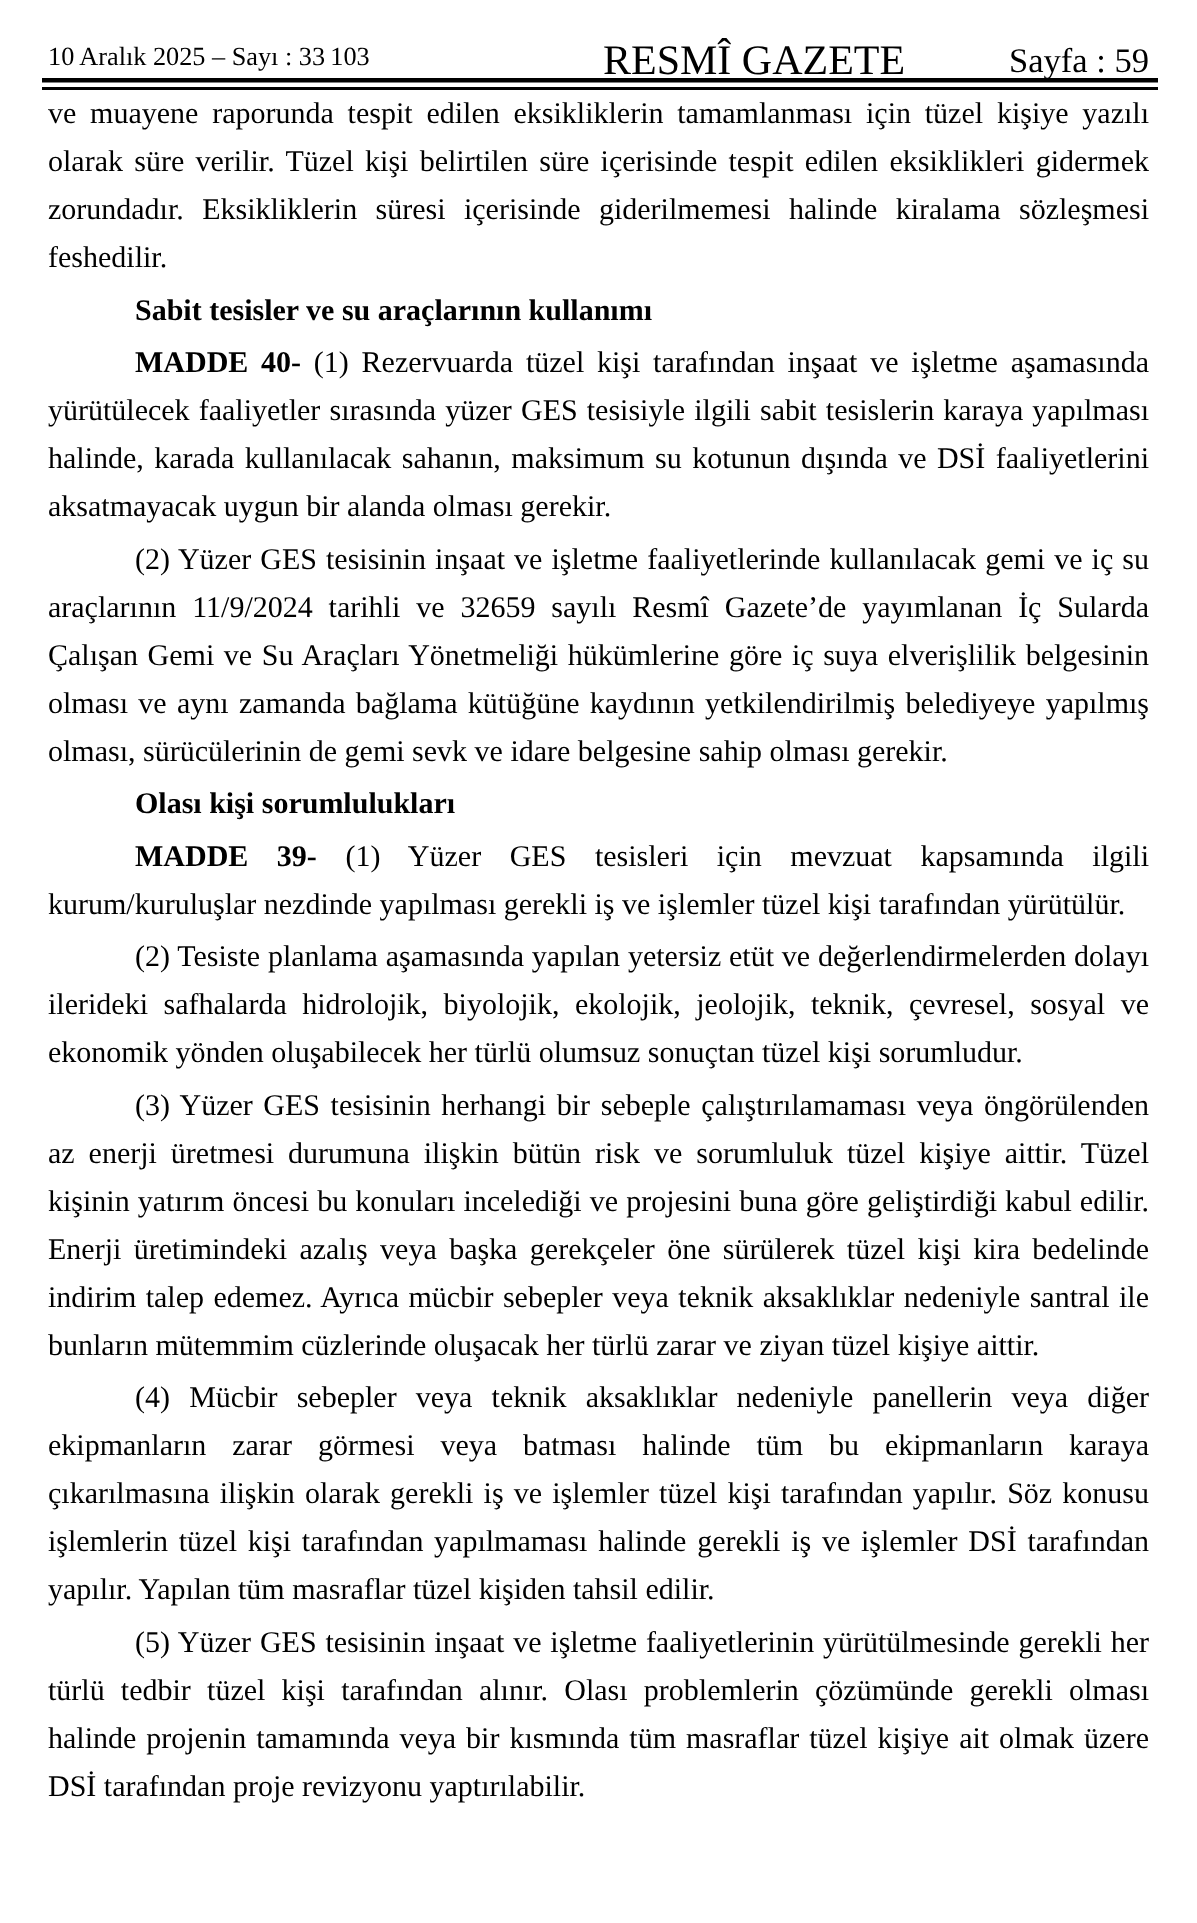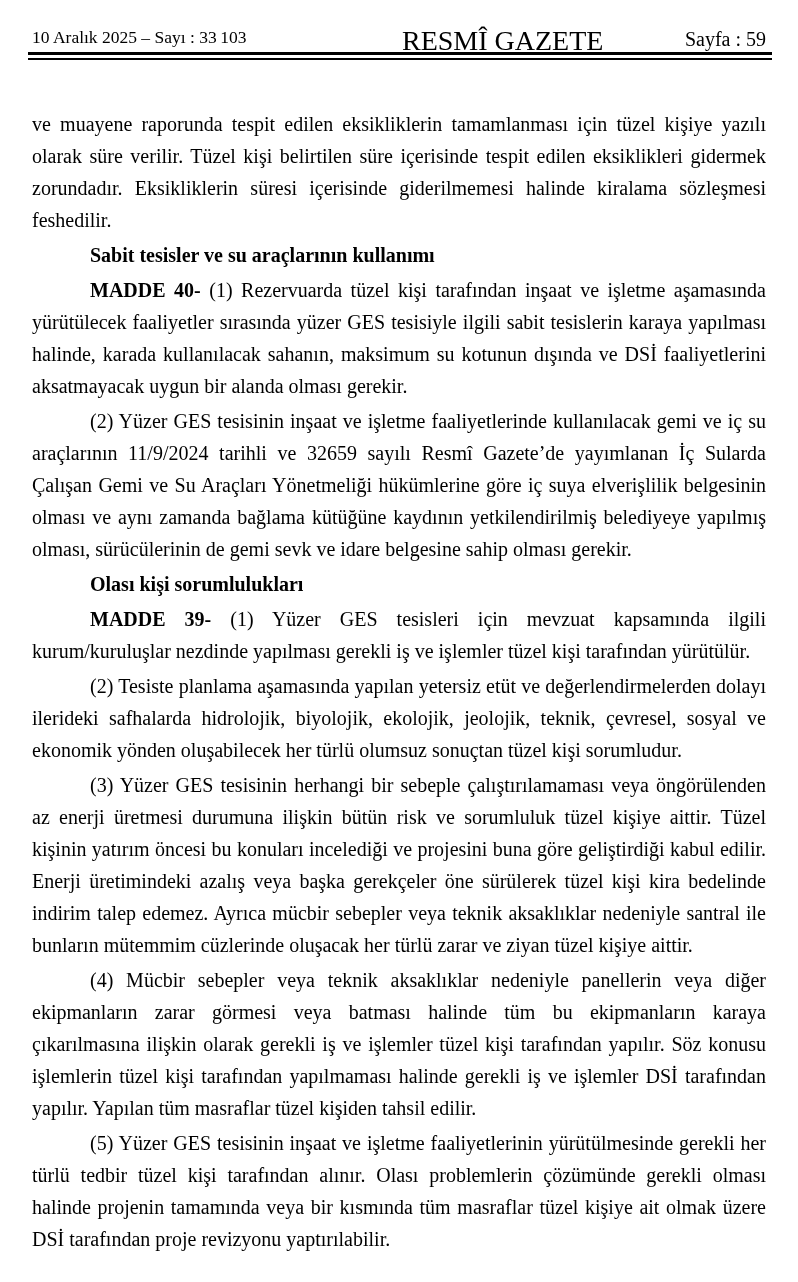--- a/index.html
+++ b/index.html
@@ -16,31 +16,31 @@
   .hdr-left {
     position: absolute; left: 32px; top: 29px;
     font-size: 17.5px; line-height: 1; white-space: nowrap;
   }
   .hdr-center {
     position: absolute; left: 402px; top: 27px;
     font-size: 28px; line-height: 1; white-space: nowrap;
   }
   .hdr-right {
     position: absolute; right: 32px; top: 29px;
-    font-size: 20px; line-height: 1; white-space: nowrap;
+    font-size: 23px; line-height: 1; white-space: nowrap;
   }
   .double-rule {
     position: absolute; left: 28px; right: 26px; top: 52px;
     height: 3px;
     border-top: 3px solid #000;
     border-bottom: 2px solid #000;
   }
   .content {
     position: absolute; top: 60px; left: 32px; width: 734px;
-    font-size: 20px; line-height: 32px; margin-top: 48px;
+    font-size: 20px; line-height: 32px;
   }
   .content p {
     margin: 3px 0 0 0;
     text-align: justify;
     text-indent: 58px;
     hyphens: manual;
     -webkit-hyphens: manual;
   }
   .content p.cont { text-indent: 0; margin-top: 0; }
   .content h2 {

